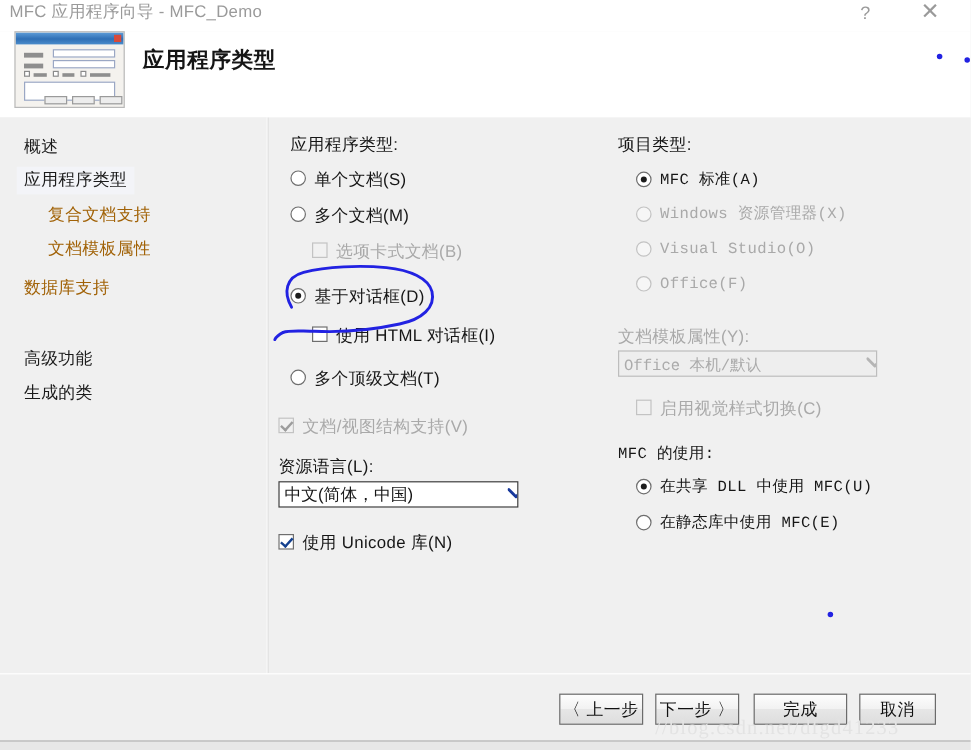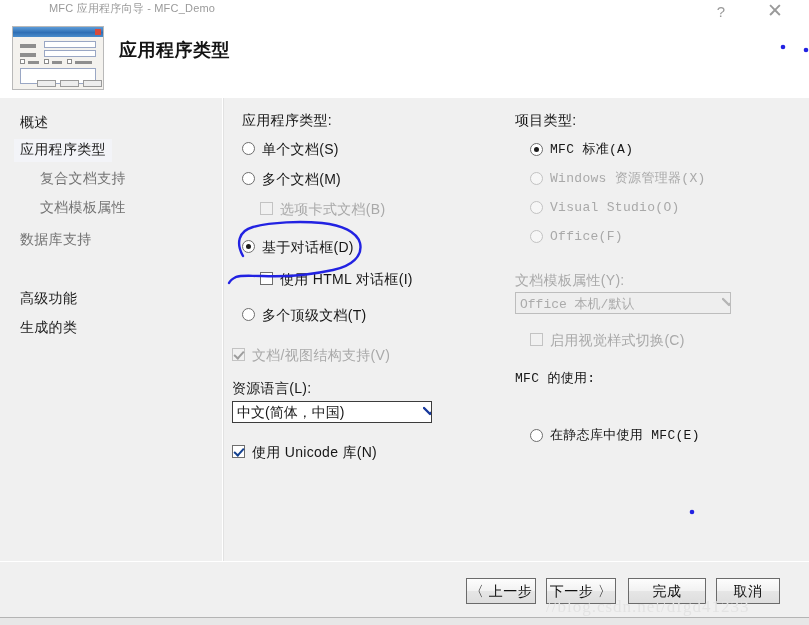--- a/index.html
+++ b/index.html
@@ -22,25 +22,24 @@
   
   .titlebar {
     position: absolute;
     left: 0; top: 0;
     width: 809px; height: 26px;
     background: #ffffff;
   }
   .titlebar-text {
     position: absolute;
     left: 8px; top: 1px;
-    font-size: 11px;
+    font-size: 14px;
     color: #9a9a9a;
     letter-spacing: 0.2px;
     white-space: nowrap;
-    margin-left: 41px;
   }
   .tb-btn {
     position: absolute;
     top: 0;
     width: 34px; height: 26px;
     color: #9a9a9a;
     font-size: 16px;
     line-height: 24px;
     text-align: center;
     cursor: default;
@@ -148,21 +147,21 @@
   .nav-item {
     position: absolute;
     left: 14px;
     font-size: 14px;
     color: #1b1b1b;
     white-space: nowrap;
     padding: 2px 6px 3px 6px;
     letter-spacing: 0.3px;
   }
   .nav-item.indent { left: 34px; }
-  .nav-item.disabled { color: #737373; text-align: right; }
+  .nav-item.disabled { color: #a16207; text-align: right; }
   .nav-item.selected {
     background: #f3f4f8;
   }
 
   
   .pane-left {
     position: absolute;
     left: 224px; top: 98px;
     width: 278px; height: 463px;
   }
@@ -448,20 +447,24 @@
       </span>
     </div>
 
     <div class="opt disabled" style="left:28px; top:234px;">
       <span class="chk disabled"></span>
       <span>启用视觉样式切换(C)</span>
     </div>
 
     <div class="group-label mono" style="left:13px; top:271px; font-family:'Liberation Mono',monospace; font-size:13px;">MFC 的使用:</div>
 
+    <div class="opt mono" style="left:28px; top:300px;">
+      <span class="radio checked"></span>
+      <span>在共享 DLL 中使用 MFC(U)</span>
+    </div>
 
     <div class="opt mono" style="left:28px; top:330px;">
       <span class="radio"></span>
       <span>在静态库中使用 MFC(E)</span>
     </div>
   </div>
 
   <div class="footer"></div>
   <div class="footer-sep"></div>
   <div class="wbtn" style="left:466px; width:70px;">〈 上一步</div>

